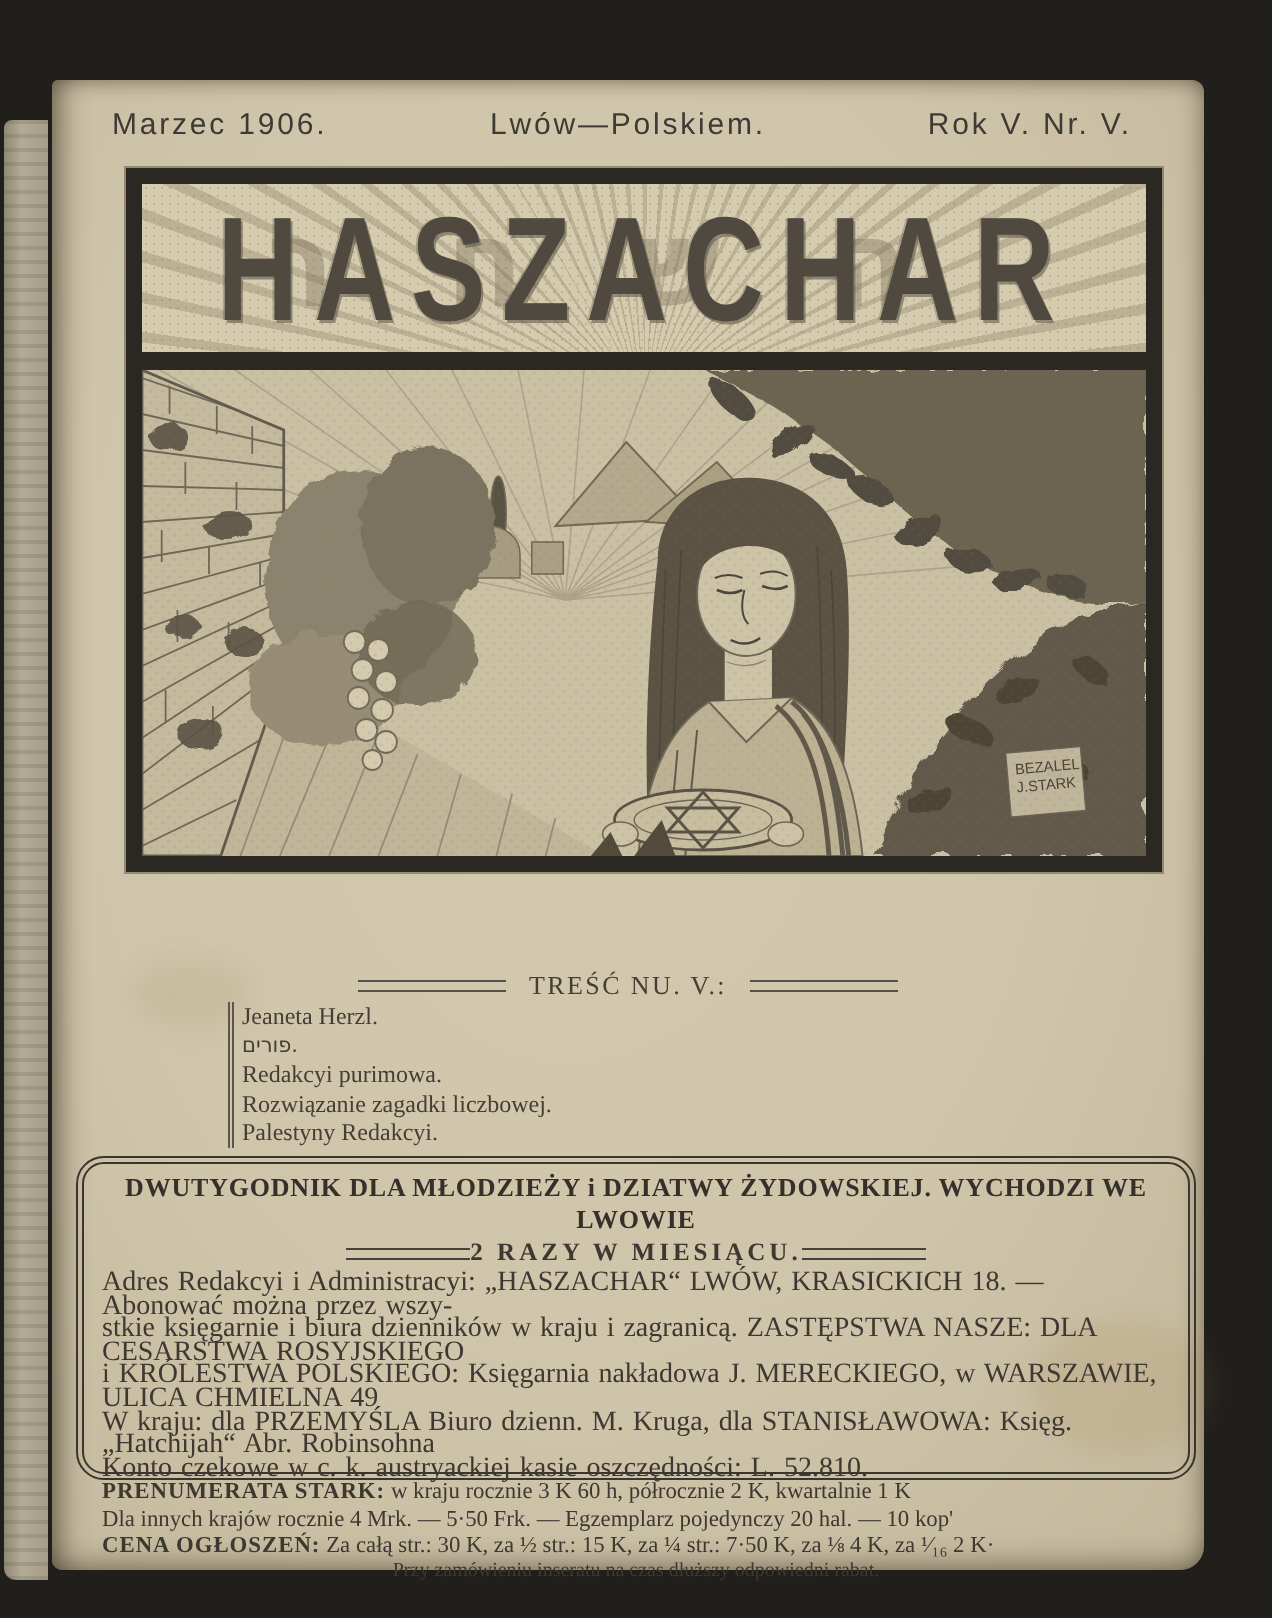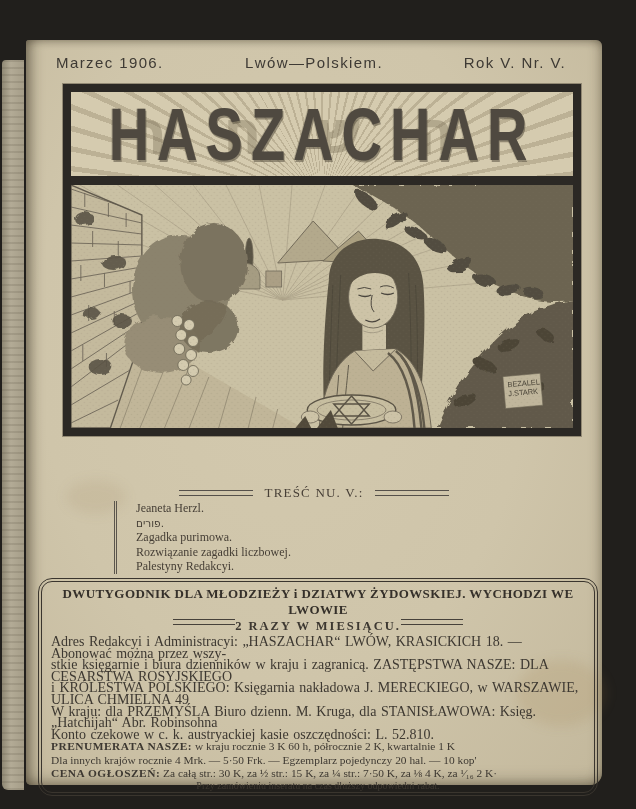--- a/index.html
+++ b/index.html
@@ -70,31 +70,31 @@
   .illus{height:243px;display:block;width:100%;}
 
   
   .toc-head{position:absolute;left:0;right:0;top:445px;display:flex;
             align-items:center;justify-content:center;gap:12px;}
   .toc-rule{width:74px;height:4px;border-top:1px solid #55504a;border-bottom:1px solid #55504a;}
   .toc-title{font-size:13px;letter-spacing:1.2px;color:#473f36;}
   .toc-cols{position:absolute;left:88px;top:461px;width:410px;display:flex;}
   .toc-col{font-size:12px;line-height:14.5px;color:#453e35;}
   .toc-col.left{width:204px;}
-  .toc-col.right{border-left:3px double #5b554c;padding-left:19px;flex:1;}
+  .toc-col.right{border-left:3px double #5b554c;padding-left:4px;flex:1;}
   .toc-item.hebrew{font-family:"DejaVu Sans", sans-serif;font-size:10.5px;}
 
   
   .infobox{
-    position:absolute;left:12px;top:538px;width:560px;height:218px;
+    position:absolute;left:12px;top:538px;width:560px;height:162px;
     border:4px double #3a352e;border-radius:14px;box-sizing:border-box;
     padding:4px 9px 0 9px;color:#3d3831;
   }
   .ib-title{font-weight:bold;font-size:13px;line-height:16px;text-align:center;letter-spacing:.4px;color:#35302a;}
-  .ib-subrow{display:flex;justify-content:center;gap:0;margin:1px 0 2px 0;}
+  .ib-subrow{display:flex;align-items:center;justify-content:center;gap:0;margin:1px 0 2px 0;}
   .ib-subrule{width:62px;height:4px;border-top:1px solid #46413a;border-bottom:1px solid #46413a;}
   .ib-sub{font-weight:bold;font-size:12.5px;letter-spacing:2px;}
   .ib-small{font-size:14px;line-height:11.6px;word-spacing:1px;}
   .ib-center{text-align:left;}
   .ib-med{font-size:11.4px;line-height:13.2px;}
   .ib-label{font-weight:bold;letter-spacing:.5px;}
   .ib-rabat{font-size:10px;line-height:12px;text-align:center;}
 </style>
 </head>
 <body>
@@ -327,40 +327,40 @@
 
   <div class="toc-head">
     <div class="toc-rule"></div>
     <div class="toc-title">TREŚĆ NU. V.:</div>
     <div class="toc-rule"></div>
   </div>
   <div class="toc-cols">
     <div class="toc-col right">
       <div class="toc-item">Jeaneta Herzl.</div>
       <div class="toc-item hebrew">פורים.</div>
-      <div class="toc-item">Zagadka purimowa.</div>
+      <div class="toc-item">Redakcyi purimowa.</div>
       <div class="toc-item">Rozwiązanie zagadki liczbowej.</div>
       <div class="toc-item">Palestyny Redakcyi.</div>
     </div>
   </div>
 
   <div class="infobox">
     <div class="ib-title">DWUTYGODNIK DLA MŁODZIEŻY i DZIATWY ŻYDOWSKIEJ. WYCHODZI WE LWOWIE</div>
     <div class="ib-subrow">
       <div class="ib-subrule"></div>
       <div class="ib-sub">2 RAZY W MIESIĄCU.</div>
       <div class="ib-subrule"></div>
     </div>
     <div class="ib-small">Adres Redakcyi i Administracyi: „HASZACHAR“ LWÓW, KRASICKICH 18. — Abonować można przez wszy-</div>
     <div class="ib-small">stkie księgarnie i biura dzienników w kraju i zagranicą. ZASTĘPSTWA NASZE: DLA CESARSTWA ROSYJSKIEGO</div>
     <div class="ib-small">i KRÓLESTWA POLSKIEGO: Księgarnia nakładowa J. MERECKIEGO, w WARSZAWIE, ULICA CHMIELNA 49</div>
     <div class="ib-small">W kraju: dla PRZEMYŚLA Biuro dzienn. M. Kruga, dla STANISŁAWOWA: Księg. „Hatchijah“ Abr. Robinsohna</div>
     <div class="ib-small ib-center">Konto czekowe w c. k. austryackiej kasie oszczędności: L. 52.810.</div>
     <div class="ib-med">
-      <span class="ib-label">PRENUMERATA NASZE:</span>
+      <span class="ib-label">PRENUMERATA STARK:</span>
       <span>w kraju rocznie 3 K 60 h, półrocznie 2 K, kwartalnie 1 K</span>
     </div>
     <div class="ib-med">Dla innych krajów rocznie 4 Mrk. — 5·50 Frk. — Egzemplarz pojedynczy 20 hal. — 10 kop'</div>
     <div class="ib-med">
       <span class="ib-label">CENA OGŁOSZEŃ:</span>
       <span>Za całą str.: 30 K, za ½ str.: 15 K, za ¼ str.: 7·50 K, za ⅛ 4 K, za ¹⁄₁₆ 2 K·</span>
     </div>
     <div class="ib-rabat">Przy zamówieniu inseratu na czas dłuższy odpowiedni rabat.</div>
   </div>
 </div>

